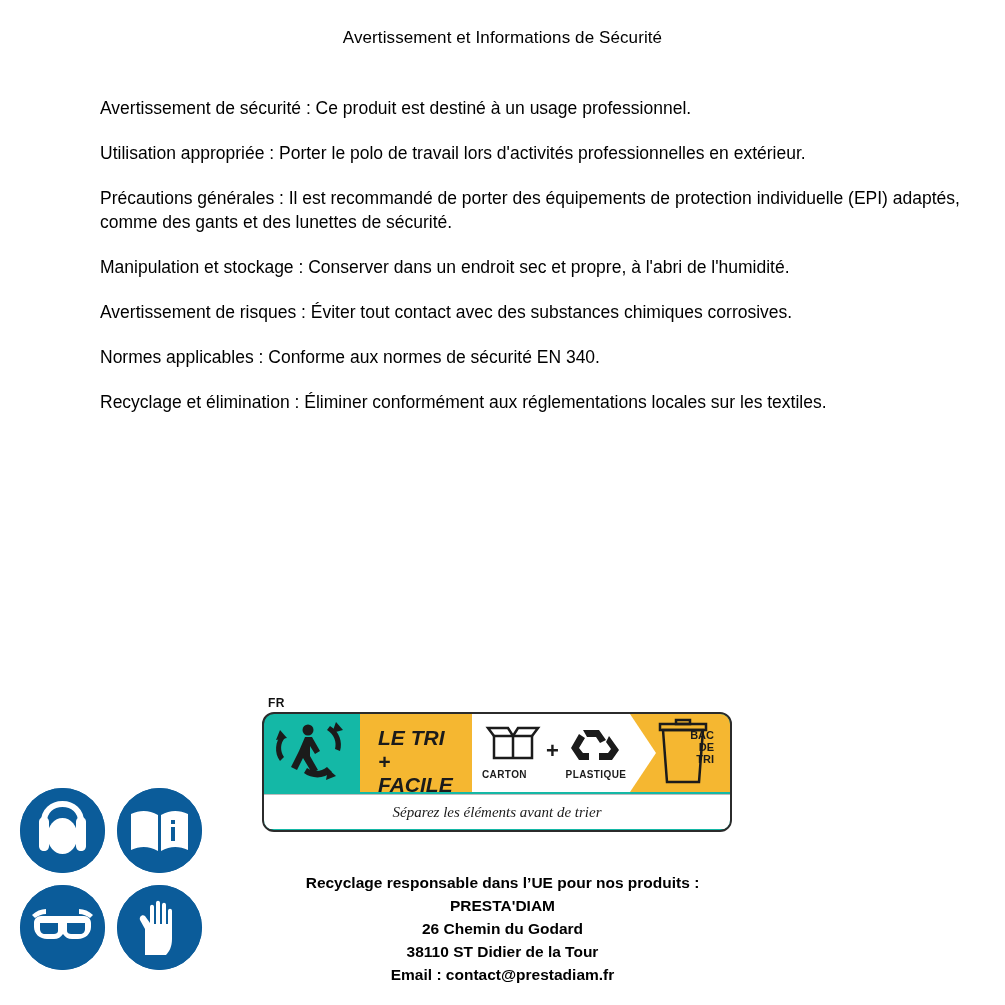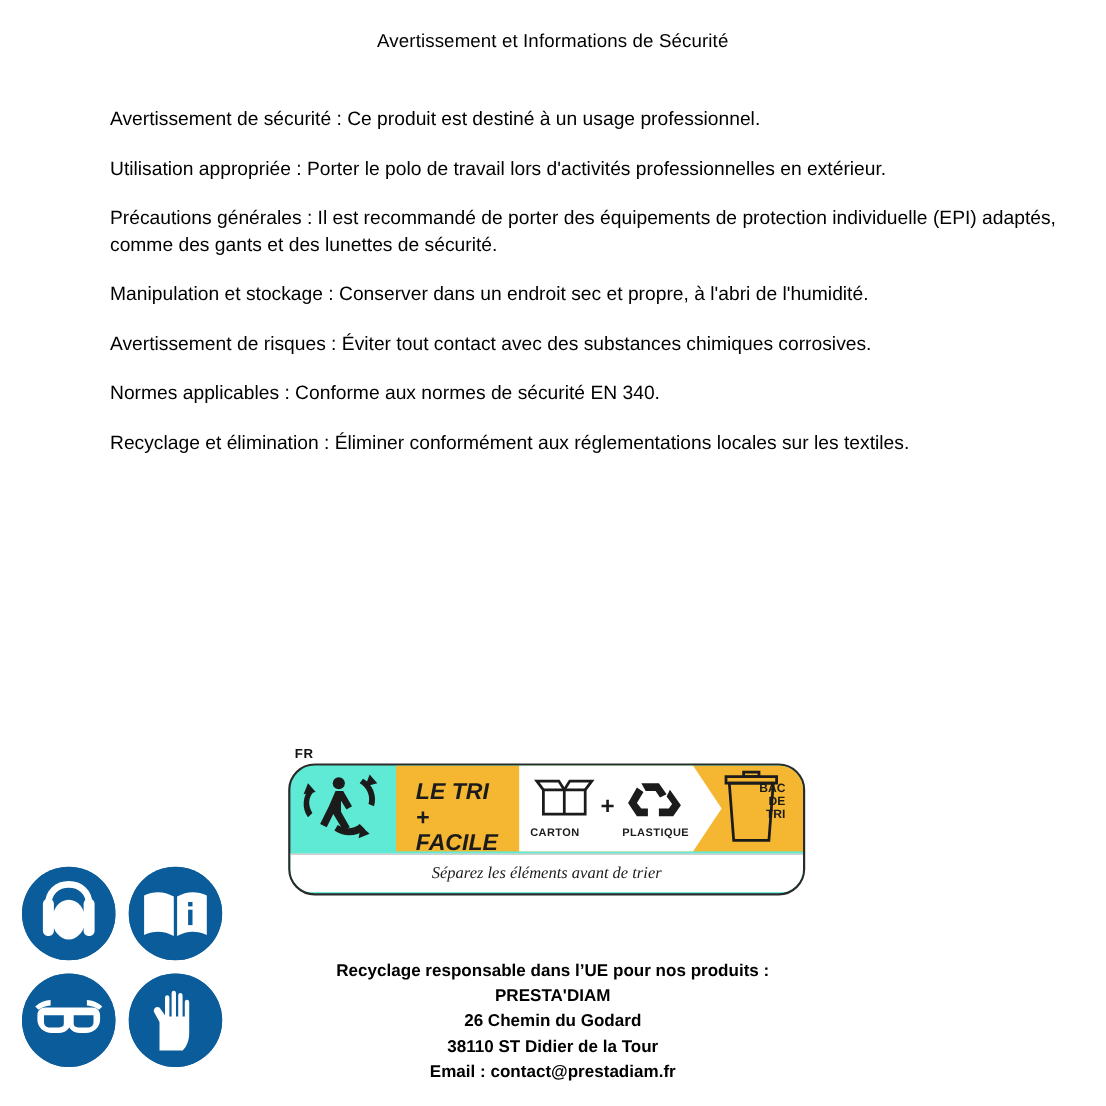--- a/index.html
+++ b/index.html
@@ -60,42 +60,42 @@
   .picto.p1 { left: 2px;  top: 2px; }
   .picto.p2 { left: 99px; top: 2px; }
   .picto.p3 { left: 2px;  top: 99px; }
   .picto.p4 { left: 99px; top: 99px; }
   .picto svg { display: block; }
 
   
   .tri-banner {
     position: absolute;
     left: 262px;
-    top: 678px;
+    top: 696px;
     width: 528px;
     height: 132px;
   }
   .tri-fr {
     position: absolute;
     left: 6px;
     top: 0px;
     font-size: 12px;
     font-weight: bold;
     color: #111;
     letter-spacing: 0.5px;
   }
   .tri-box {
     position: absolute;
     left: 0;
     top: 16px;
     width: 466px;
     height: 116px;
     border: 2px solid #2b2b2b;
-    border-radius: 24px;
-    background: #5eead4;
+    border-radius: 12px;
+    background: #14b8a6;
     overflow: hidden;
   }
   .tri-yellow {
     position: absolute;
     left: 96px;
     top: 0;
     width: 370px;
     height: 78px;
     background: #f5b731;
   }

